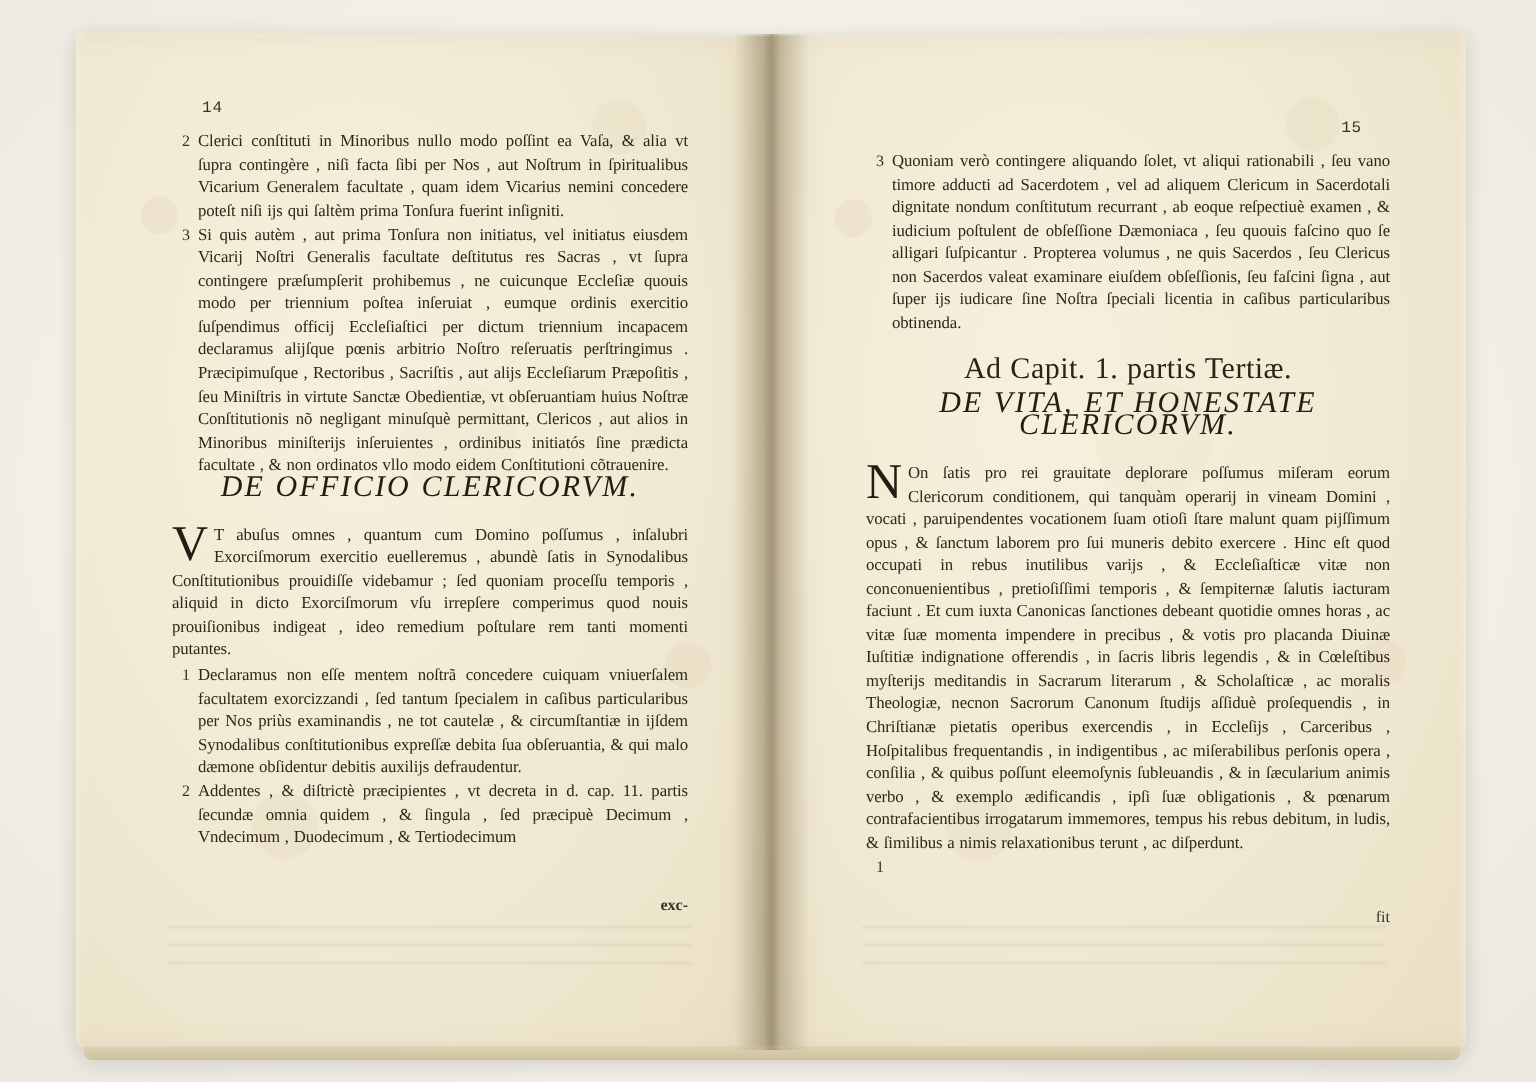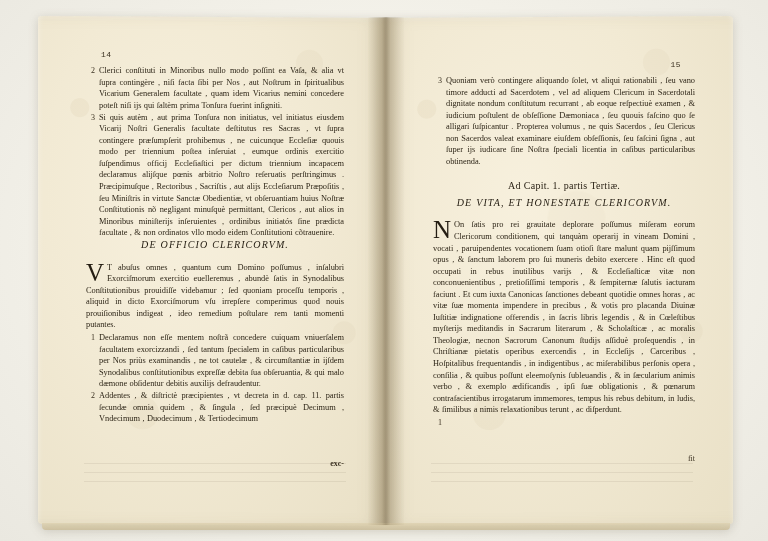--- a/index.html
+++ b/index.html
@@ -154,29 +154,29 @@
   }
   .plain {
     margin: 0;
     text-align: justify;
     padding-left: 13px;
   }
 
   
   .head-line {
     text-align: center;
-    font-size: 10px;
+    font-size: 15px;
     letter-spacing: .25px;
     margin: 13px 0 5px 0;
     color: #2b2317;
   }
   .head-title {
     text-align: center;
     font-style: italic;
-    font-size: 10px;
+    font-size: 15px;
     letter-spacing: 1.1px;
     margin: 0 0 11px 0;
     color: #241d12;
     font-family: "Liberation Serif", serif;
   }
 
   
   .opening {
     text-align: justify;
     margin: 0 0 1px 0;
@@ -189,21 +189,21 @@
     margin: 0 1px 0 0;
     font-family: "Liberation Serif", serif;
     color: #241d12;
   }
 
   .catchword {
     position: absolute;
     font-size: 8px;
     color: #3a3020;
   }
-  #catch-left  { right: 42px; bottom: 57px; font-weight: bold; }
+  #catch-left  { right: 42px; bottom: 68px; font-weight: bold; }
   #catch-right { right: 38px; bottom: 62px; }
 
   
   .showthrough {
     position: absolute;
     left: 46px;
     bottom: 36px;
     width: 262px;
     height: 26px;
     opacity: .10;

